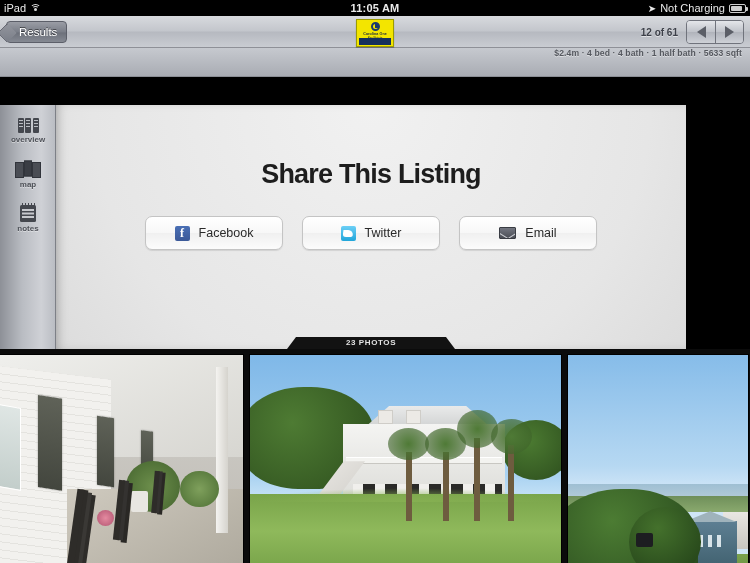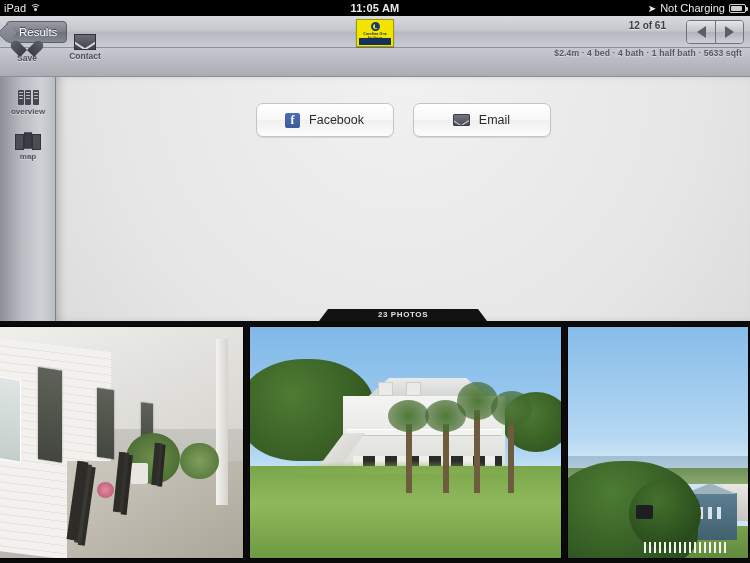--- a/index.html
+++ b/index.html
@@ -48,21 +48,21 @@
     position:absolute; left:50%; transform:translateX(-50%); top:3px;
     width:38px;height:28px; background:#f3e500; border:1px solid #9c9c00;
     display:flex; flex-direction:column; align-items:center; justify-content:flex-start;
     padding-top:2px; box-shadow:0 1px 1px rgba(0,0,0,.25);
   }
   .logo-circ{ width:9px;height:9px;border-radius:50%;background:#f3e500;border:2px solid #1b3a6b; position:relative;}
   .logo-circ::after{content:"";position:absolute;left:2.5px;top:-1px;width:3px;height:5px;background:#1b3a6b;}
   .logo-t1{ font-size:3.6px; font-weight:bold; color:#14233f; margin-top:1px; letter-spacing:.1px;}
   .logo-t2{ font-size:2.8px; color:#14233f; }
   .logo-bar{ position:absolute; bottom:1px; left:2px; right:2px; height:7px; background:#16305c;}
-  .pager{ position:absolute; right:6px; top:4px; display:flex; align-items:flex-start; gap:20px;}
+  .pager{ position:absolute; right:6px; top:4px; display:flex; align-items:center; gap:8px;}
   .pager-label{ font-size:10px; font-weight:bold; color:#3d4049; text-shadow:0 1px 0 rgba(255,255,255,.55);}
   .arrows{ display:flex; border:1px solid #70737c; border-radius:4px; overflow:hidden;
            box-shadow:inset 0 1px 0 rgba(255,255,255,.45);}
   .arrow{ width:28px;height:22px; display:flex;align-items:center;justify-content:center;
           background:linear-gradient(to bottom,#e4e6ea,#bfc2c9 50%,#b0b3bb 51%,#ced1d7);}
   .arrow + .arrow{ border-left:1px solid #70737c; }
   .tri{ width:0;height:0;border-top:6px solid transparent;border-bottom:6px solid transparent;}
   .tri.l{ border-right:9px solid #5b5e67; }
   .tri.r{ border-left:9px solid #5b5e67; }
 
@@ -86,21 +86,21 @@
   .envlp::before,.envlp::after{content:"";position:absolute;width:16px;height:1.6px;background:#d9dade;top:6px;}
   .envlp::before{left:-1px;transform:rotate(33deg);transform-origin:0 0;}
   .envlp::after{right:-1px;transform:rotate(-33deg);transform-origin:100% 0;}
   .addr-wrap{ position:absolute; right:8px; top:-19px; text-align:right; }
   .addr{ font-size:17px; font-weight:bold; color:#2b2e35; letter-spacing:-.3px;
          text-shadow:0 1px 0 rgba(255,255,255,.5); line-height:20px;}
   .addr-sub{ font-size:8.6px; font-weight:bold; color:#55585f; letter-spacing:.1px;
              text-shadow:0 1px 0 rgba(255,255,255,.45); margin-top:19px;}
 
   
-  .main{ position:relative; width:750px; height:244px; display:flex; }
+  .main{ position:relative; width:686px; height:244px; display:flex;margin-top:28px; }
   .sidebar{
     width:56px; height:244px; position:relative; z-index:3;
     background:linear-gradient(to right,#8d9097 0%,#b9bcc2 40%,#cfd1d6 75%,#babdc3 100%);
     border-right:1px solid #7d8087; padding-top:4px;
   }
   .side-item{ width:56px; height:44px; display:flex; flex-direction:column;
               align-items:center; justify-content:center; position:relative; }
   .side-label{ font-size:8px; font-weight:bold; color:#4e5158; margin-top:2px;
                text-shadow:0 1px 0 rgba(255,255,255,.45); }
   .side-item.active{ background:#f4e81c; border-top:1px solid #fff7a0; border-bottom:1px solid #c9bf00; }
@@ -307,30 +307,20 @@
         <span class="tri l"></span>
       </div>
       <div class="arrow">
         <span class="tri r"></span>
       </div>
     </div>
   </div>
 </div>
 
 <div class="subbar">
-  <div class="tools">
-    <div class="tool">
-      <span class="heart"></span>
-      <span class="tool-label">Save</span>
-    </div>
-    <div class="tool">
-      <span class="envlp"></span>
-      <span class="tool-label">Contact</span>
-    </div>
-  </div>
   <div class="addr-wrap">
     <div class="addr-sub">$2.4m  ·  4 bed  ·  4 bath  ·  1 half bath  ·  5633 sqft</div>
   </div>
 </div>
 
 <div class="main">
 
   <div class="sidebar">
     <div class="side-item">
       <span class="ic-overview">
@@ -341,28 +331,37 @@
       <span class="side-label">overview</span>
     </div>
     <div class="side-item">
       <span class="ic-map">
           <i></i>
           <i></i>
           <i></i>
         </span>
       <span class="side-label">map</span>
     </div>
+    <div class="side-item">
+      <span class="ic-notes"></span>
+      <span class="side-label">notes</span>
+    </div>
   </div>
 
   <div class="content">
+    <div class="share-title">Share This Listing</div>
 
     <div class="share-row">
       <div class="share-btn">
         <span class="fb-ic">f</span>
         <span>Facebook</span>
+      </div>
+      <div class="share-btn">
+        <span class="tw-ic"></span>
+        <span>Twitter</span>
       </div>
       <div class="share-btn">
         <span class="em-ic"></span>
         <span>Email</span>
       </div>
     </div>
 
     <div class="photos-tab-wrap">
       <div class="photos-tab">23 PHOTOS</div>
     </div>

